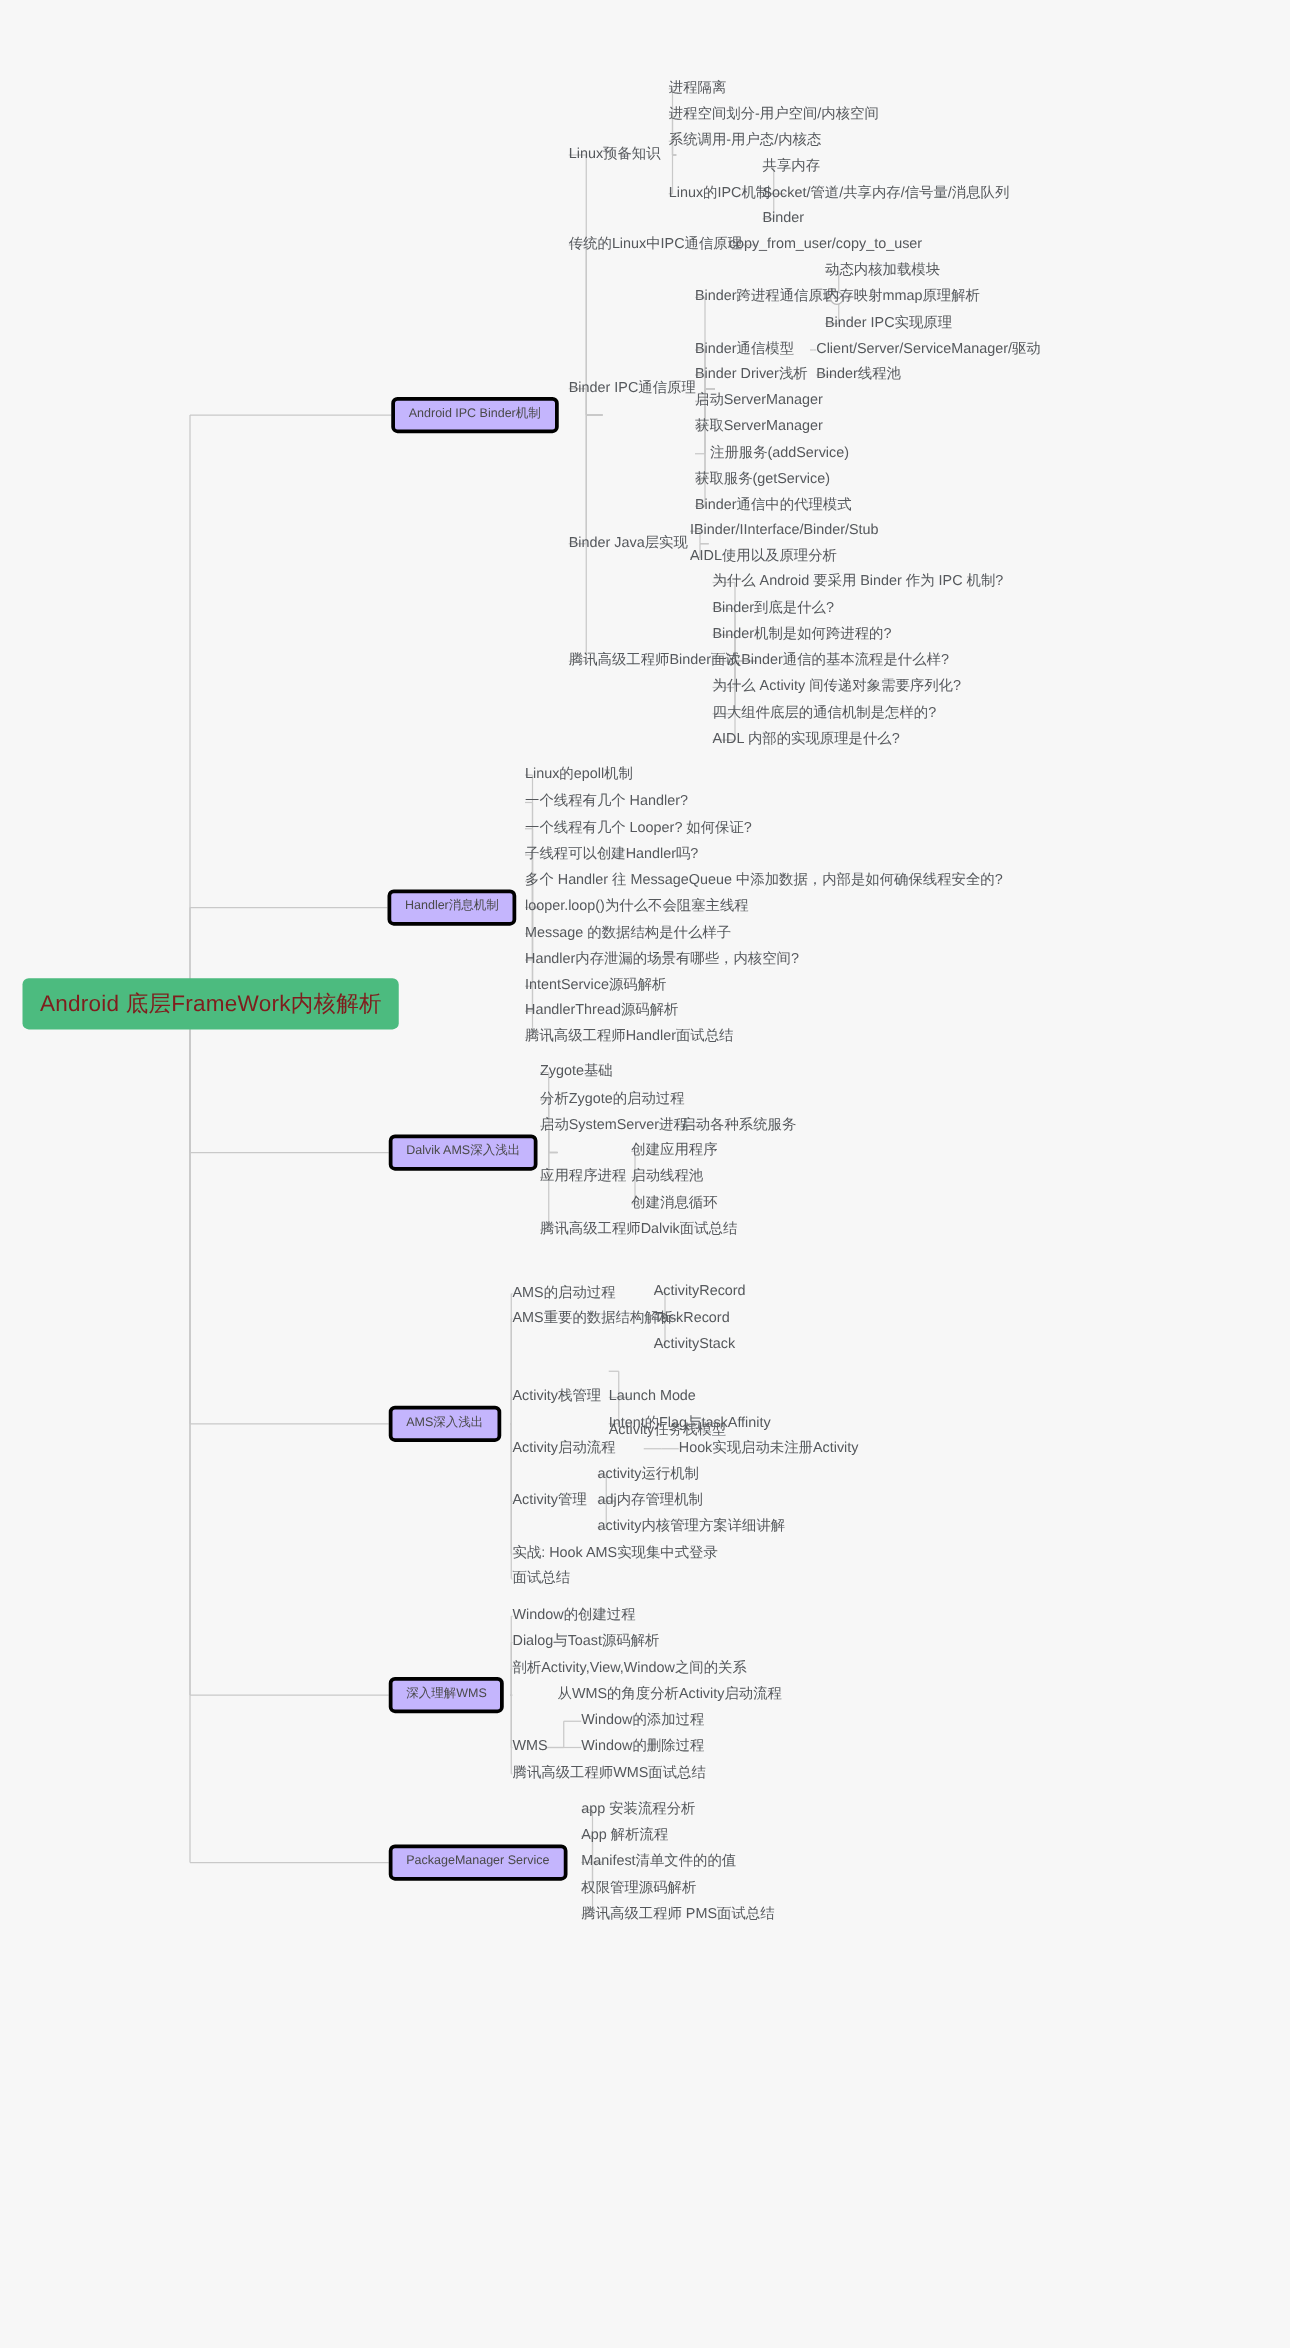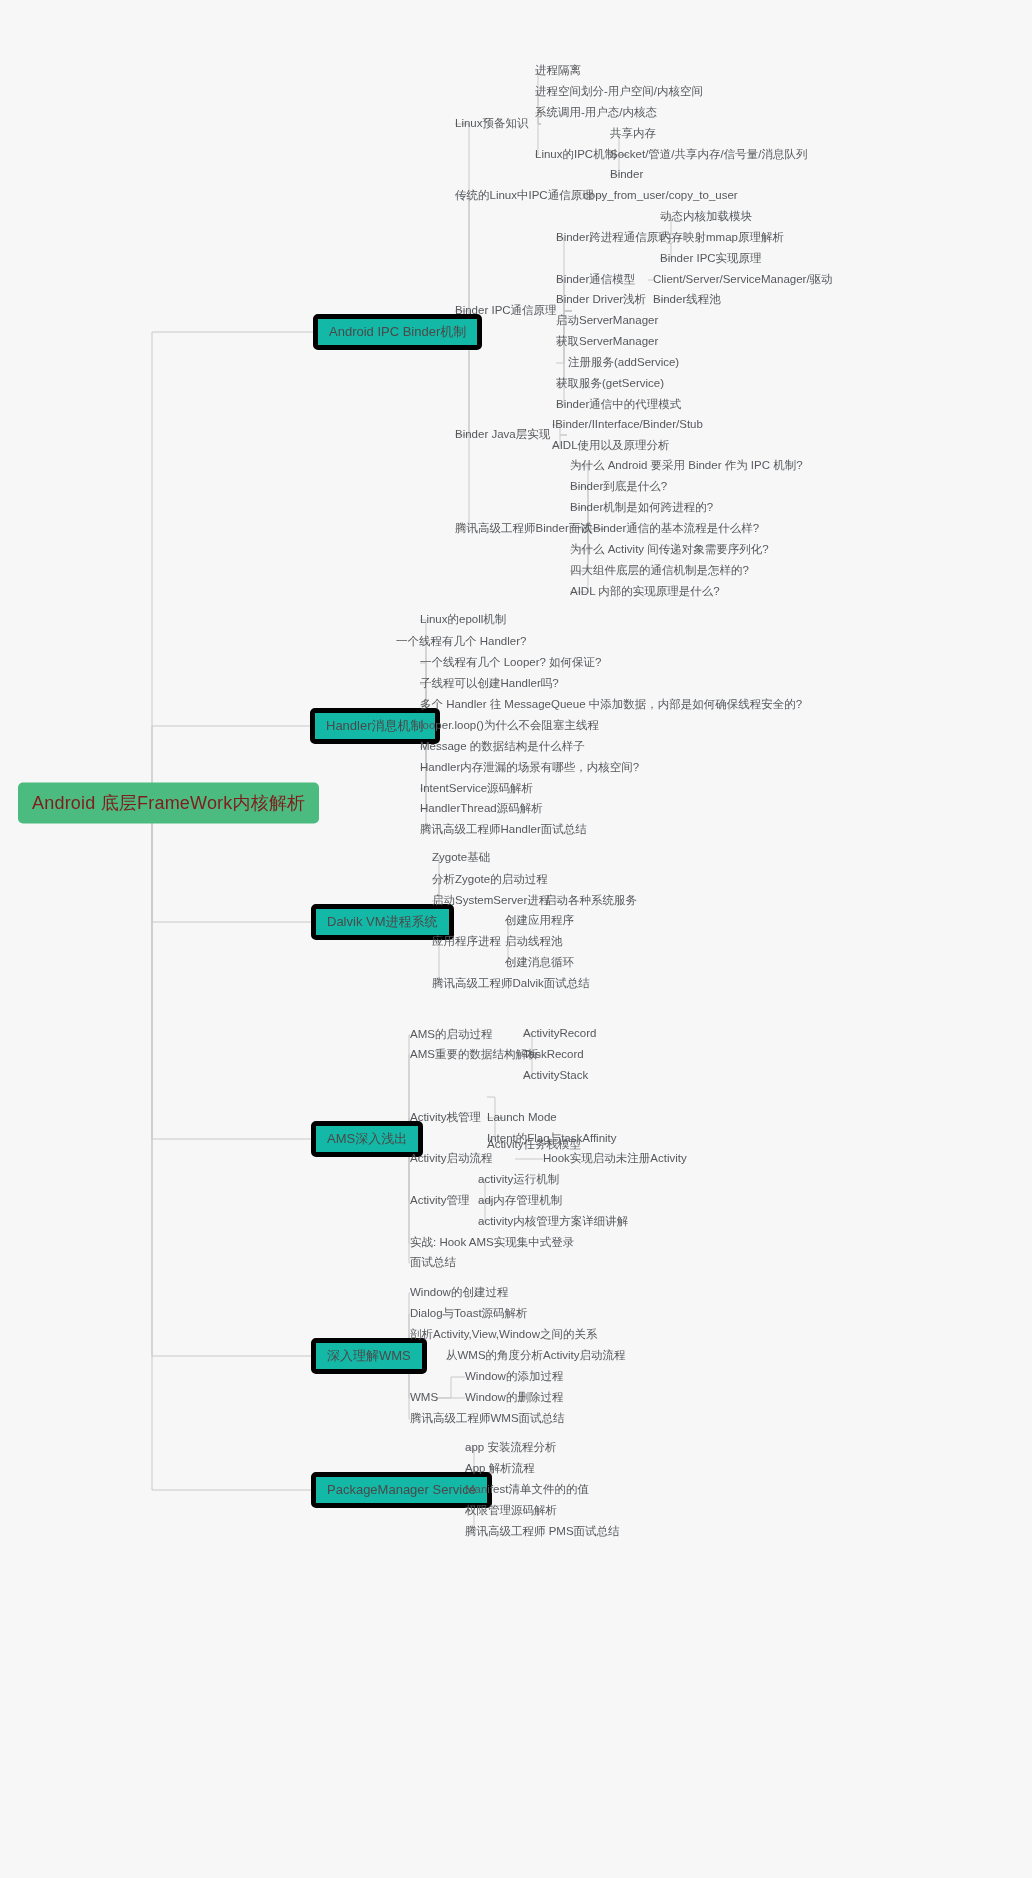--- a/index.html
+++ b/index.html
@@ -32,25 +32,25 @@
     background: #4CBB7F;
     color: #7f1d1d;
     border-radius: 5px;
     padding: 11px 14px 12px 14px;
     font-size: 18px;
     letter-spacing: 0.2px;
     box-shadow: 0 0 0 0 rgba(0,0,0,0);
   }
   
   .lvl1 {
-    background: #14b8a6;
-    border: 5px solid #000000;
+    background: #c4b5fd;
+    border: 3px solid #000000;
     border-radius: 5px;
     padding: 6px 11px 7px 11px;
-    font-size: 13px;
+    font-size: 10px;
     color: #4a4a4a;
   }
   
   .lvl2 { font-size: 11.5px; color: #55585c; }
   .lvl3 { font-size: 11.5px; color: #55585c; }
   .lvl4 { font-size: 11.5px; color: #55585c; }
   .collapse {
     position: absolute;
     width: 11px; height: 11px;
     border: 1px solid #b9b9b9;
@@ -373,31 +373,31 @@
       <div class="node lvl2" style="left: 455px; top: 529px; transform: translateY(-50%);">腾讯高级工程师Binder面试</div>
       <div class="node lvl3" style="left: 570px; top: 466px; transform: translateY(-50%);">为什么 Android 要采用 Binder 作为 IPC 机制?</div>
       <div class="node lvl3" style="left: 570px; top: 487px; transform: translateY(-50%);">Binder到底是什么?</div>
       <div class="node lvl3" style="left: 570px; top: 508px; transform: translateY(-50%);">Binder机制是如何跨进程的?</div>
       <div class="node lvl3" style="left: 570px; top: 529px; transform: translateY(-50%);">一次Binder通信的基本流程是什么样?</div>
       <div class="node lvl3" style="left: 570px; top: 550px; transform: translateY(-50%);">为什么 Activity 间传递对象需要序列化?</div>
       <div class="node lvl3" style="left: 570px; top: 571px; transform: translateY(-50%);">四大组件底层的通信机制是怎样的?</div>
       <div class="node lvl3" style="left: 570px; top: 592px; transform: translateY(-50%);">AIDL 内部的实现原理是什么?</div>
       <div class="node lvl1" style="left: 310px; top: 726px; transform: translateY(-50%);">Handler消息机制</div>
       <div class="node lvl2" style="left: 420px; top: 620px; transform: translateY(-50%);">Linux的epoll机制</div>
-      <div class="node lvl2" style="left: 396px; top: 642px; transform: translateY(-50%);">一个线程有几个 Handler?</div>
+      <div class="node lvl2" style="left: 420px; top: 642px; transform: translateY(-50%);">一个线程有几个 Handler?</div>
       <div class="node lvl2" style="left: 420px; top: 663px; transform: translateY(-50%);">一个线程有几个 Looper? 如何保证?</div>
       <div class="node lvl2" style="left: 420px; top: 684px; transform: translateY(-50%);">子线程可以创建Handler吗?</div>
       <div class="node lvl2" style="left: 420px; top: 705px; transform: translateY(-50%);">多个 Handler 往 MessageQueue 中添加数据，内部是如何确保线程安全的?</div>
       <div class="node lvl2" style="left: 420px; top: 726px; transform: translateY(-50%);">looper.loop()为什么不会阻塞主线程</div>
       <div class="node lvl2" style="left: 420px; top: 747px; transform: translateY(-50%);">Message 的数据结构是什么样子</div>
       <div class="node lvl2" style="left: 420px; top: 768px; transform: translateY(-50%);">Handler内存泄漏的场景有哪些，内核空间?</div>
       <div class="node lvl2" style="left: 420px; top: 789px; transform: translateY(-50%);">IntentService源码解析</div>
       <div class="node lvl2" style="left: 420px; top: 809px; transform: translateY(-50%);">HandlerThread源码解析</div>
       <div class="node lvl2" style="left: 420px; top: 830px; transform: translateY(-50%);">腾讯高级工程师Handler面试总结</div>
-      <div class="node lvl1" style="left: 311px; top: 922px; transform: translateY(-50%);">Dalvik VM进程系统</div>
+      <div class="node lvl1" style="left: 311px; top: 922px; transform: translateY(-50%);">Dalvik AMS深入浅出</div>
       <div class="node lvl2" style="left: 432px; top: 858px; transform: translateY(-50%);">Zygote基础</div>
       <div class="node lvl2" style="left: 432px; top: 880px; transform: translateY(-50%);">分析Zygote的启动过程</div>
       <div class="node lvl2" style="left: 432px; top: 901px; transform: translateY(-50%);">启动SystemServer进程</div>
       <div class="node lvl3" style="left: 545px; top: 901px; transform: translateY(-50%);">启动各种系统服务</div>
       <div class="node lvl2" style="left: 432px; top: 942px; transform: translateY(-50%);">应用程序进程</div>
       <div class="node lvl3" style="left: 505px; top: 921px; transform: translateY(-50%);">创建应用程序</div>
       <div class="node lvl3" style="left: 505px; top: 942px; transform: translateY(-50%);">启动线程池</div>
       <div class="node lvl3" style="left: 505px; top: 963px; transform: translateY(-50%);">创建消息循环</div>
       <div class="node lvl2" style="left: 432px; top: 984px; transform: translateY(-50%);">腾讯高级工程师Dalvik面试总结</div>
       <div class="node lvl1" style="left: 311px; top: 1139px; transform: translateY(-50%);">AMS深入浅出</div>

